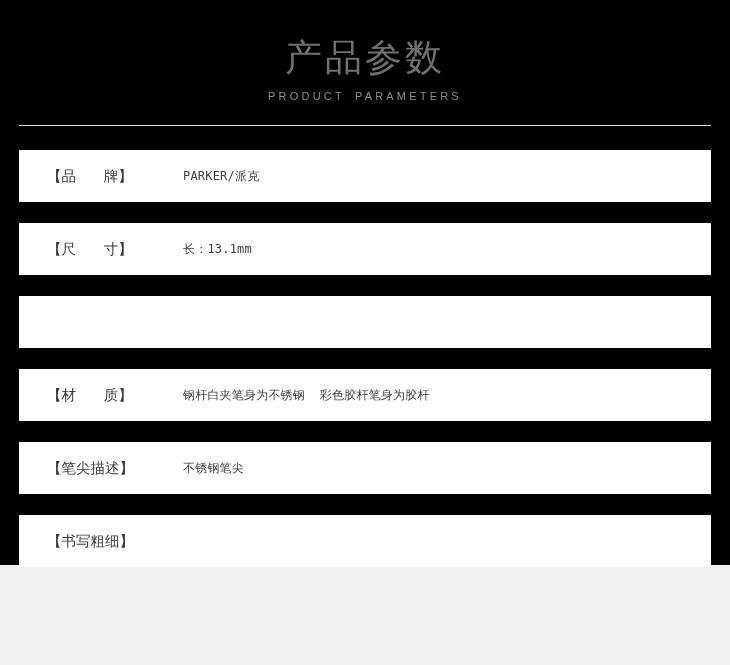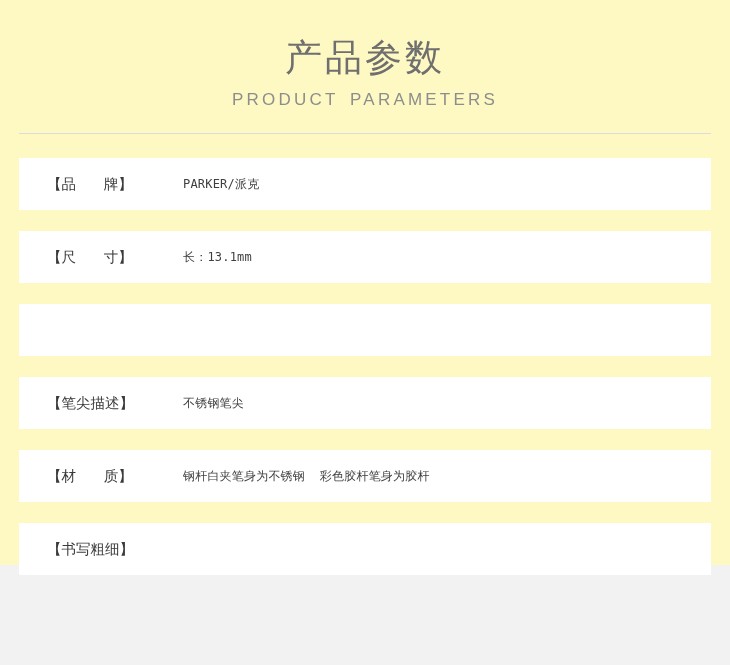--- a/index.html
+++ b/index.html
@@ -10,39 +10,39 @@
     width: 730px;
     height: 665px;
     background: #f2f2f2;
     font-family: "Liberation Sans", sans-serif;
     overflow: hidden;
   }
   .page {
     position: relative;
     width: 730px;
     height: 565px;
-    background: #fef9c3;
+    background: #000000;
   }
   .header {
     padding-top: 34px;
     text-align: center;
   }
   .title-cn {
     font-family: "DejaVu Sans", sans-serif;
     font-size: 37px;
     letter-spacing: 3px;
     color: #6f6f6f;
     line-height: 1.3;
     font-weight: normal;
     margin: 0;
   }
   .title-en {
     margin-top: 8px;
     font-family: "Liberation Sans", sans-serif;
-    font-size: 17px;
+    font-size: 11px;
     letter-spacing: 3.2px;
     color: #8d8d8d;
     word-spacing: 4px;
   }
   .header-rule {
     margin: 23px auto 0 auto;
     width: 692px;
     height: 1px;
     background: #dcdcdc;
   }
@@ -98,27 +98,27 @@
 
     <div class="row">
       <div class="row-label">【尺      寸】</div>
       <div class="row-value">长：13.1mm</div>
     </div>
 
     <div class="row">
     </div>
 
     <div class="row">
-      <div class="row-label">【笔尖描述】</div>
-      <div class="row-value">不锈钢笔尖</div>
+      <div class="row-label">【材      质】</div>
+      <div class="row-value">钢杆白夹笔身为不锈钢  彩色胶杆笔身为胶杆</div>
     </div>
 
     <div class="row">
-      <div class="row-label">【材      质】</div>
-      <div class="row-value">钢杆白夹笔身为不锈钢  彩色胶杆笔身为胶杆</div>
+      <div class="row-label">【笔尖描述】</div>
+      <div class="row-value">不锈钢笔尖</div>
     </div>
 
     <div class="row">
       <div class="row-label">【书写粗细】</div>
     </div>
 
   </div>
 </div>
 
 </body></html>

